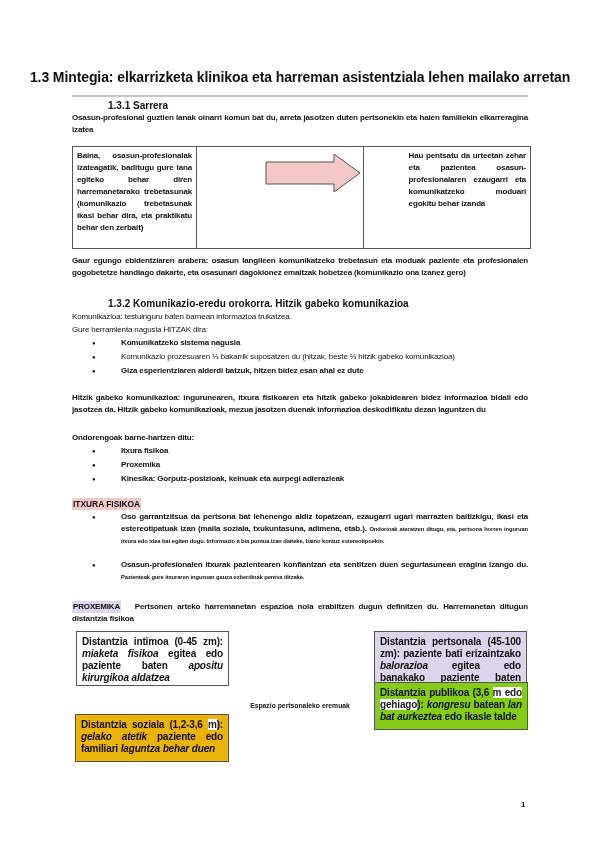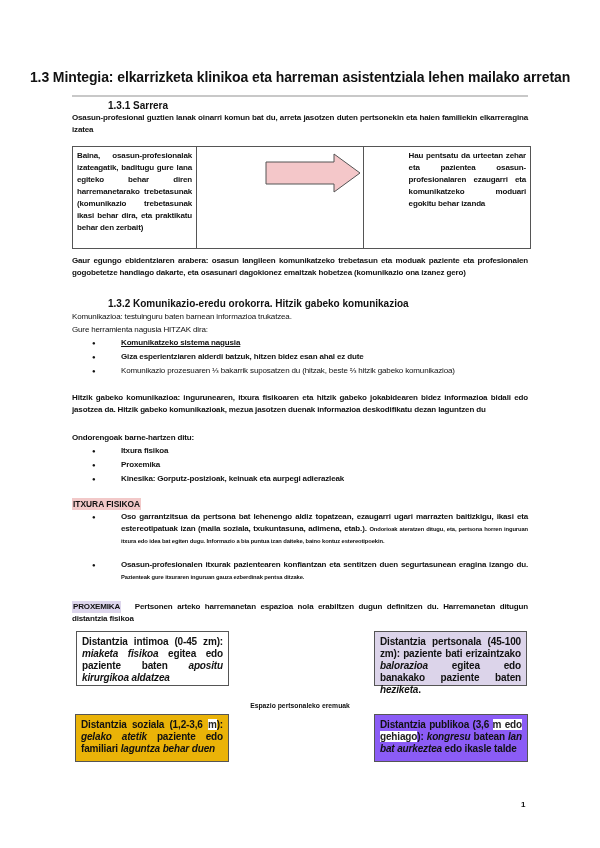--- a/index.html
+++ b/index.html
@@ -46,23 +46,23 @@
   </div>
   <div class="cell c3">Hau pentsatu da urteetan zehar eta pazientea osasun-profesionalaren ezaugarri eta komunikatzeko moduari egokitu behar izanda</div>
 </div>
 
 <div class="abs para" style="top:255px;">Gaur egungo ebidentziaren arabera: osasun langileen komunikatzeko trebetasun eta moduak paziente eta profesionalen gogobetetze handiago dakarte, eta osasunari dagokionez emaitzak hobetzea (komunikazio ona izanez gero)</div>
 
 <div class="abs h3" style="top:298px;left:108px;">1.3.2 Komunikazio-eredu orokorra. Hitzik gabeko komunikazioa</div>
 <div class="abs para normal" style="top:311px;">Komunikazioa: testuinguru baten barnean informazioa trukatzea.</div>
 <div class="abs para normal" style="top:324px;">Gure herramienta nagusia HITZAK dira:</div>
 <ul class="abs blist" style="top:337px;left:72px;width:456px;">
-  <li style="height:14px;text-decoration:underline;">Komunikatzeko sistema nagusia</li>
+  <li style="height:14px;">Komunikatzeko sistema nagusia</li>
+  <li style="height:14px;font-weight:normal;">Komunikazio prozesuaren ⅓ bakarrik suposatzen du (hitzak, beste ⅔ hitzik gabeko komunikazioa)</li>
   <li style="height:14px;">Giza esperientziaren alderdi batzuk, hitzen bidez esan ahal ez dute</li>
-  <li style="height:14px;font-weight:normal;">Komunikazio prozesuaren ⅓ bakarrik suposatzen du (hitzak, beste ⅔ hitzik gabeko komunikazioa)</li>
 </ul>
 
 <div class="abs para" style="top:392px;">Hitzik gabeko komunikazioa: ingurunearen, itxura fisikoaren eta hitzik gabeko jokabidearen bidez informazioa bidali edo jasotzea da. Hitzik gabeko komunikazioak, mezua jasotzen duenak informazioa deskodifikatu dezan laguntzen du</div>
 <div class="abs para" style="top:432px;">Ondorengoak barne-hartzen ditu:</div>
 <ul class="abs blist" style="top:445px;left:72px;width:456px;">
   <li style="height:14px;">Itxura fisikoa</li>
   <li style="height:14px;">Proxemika</li>
   <li style="height:14px;">Kinesika: Gorputz-posizioak, keinuak eta aurpegi adierazleak</li>
 </ul>
 
@@ -102,21 +102,21 @@
 
 <div class="abs caption">Espazio pertsonaleko eremuak</div>
 
 <div class="abs box" style="top:714px;left:75px;width:154px;height:48px;background:#eab308;overflow:hidden;">
   <span>Distantzia soziala (1,2-3,6 </span><span class="hl">m</span><span>):</span>
   <i>gelako atetik</i>
   <span>paziente edo familiari</span>
   <i>laguntza behar duen</i>
 </div>
 
-<div class="abs box" style="top:714px;left:374px;width:154px;height:48px;background:#8b5cf6;overflow:hidden;">
+<div class="abs box" style="top:682px;left:374px;width:154px;height:48px;background:#84cc16;overflow:hidden;">
   <span>Distantzia publikoa (3,6 </span><span class="hl">m edo</span>
   <span class="hl">gehiago</span><span>):</span>
   <i>kongresu</i>
   <span>batean</span>
   <i>lan bat aurkeztea</i>
   <span>edo ikasle talde</span>
 </div>
 
 <div class="abs pnum">1</div>
 

